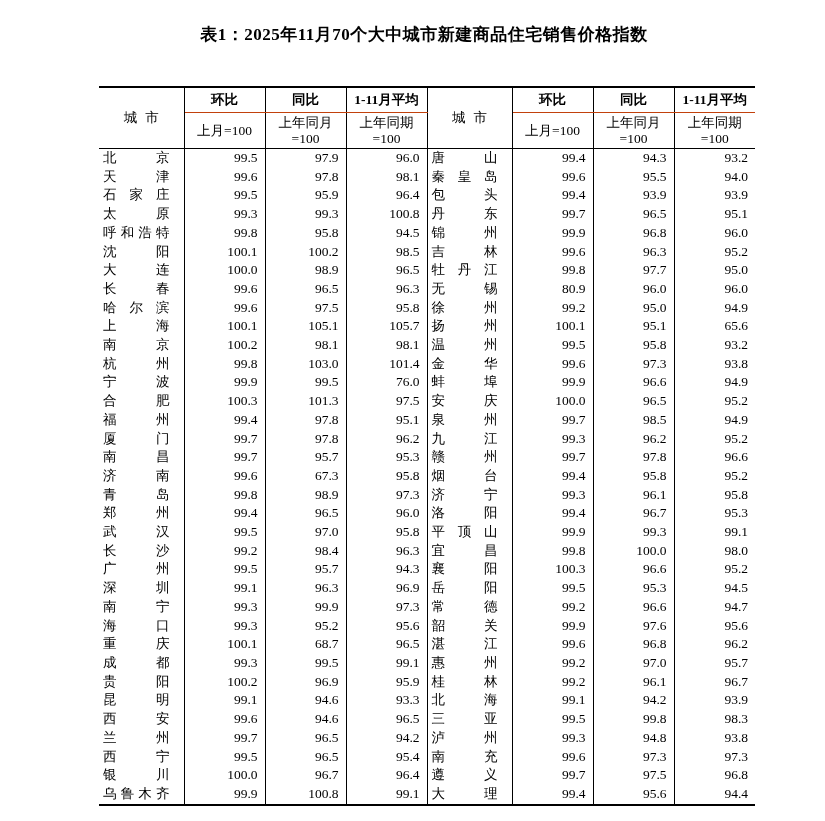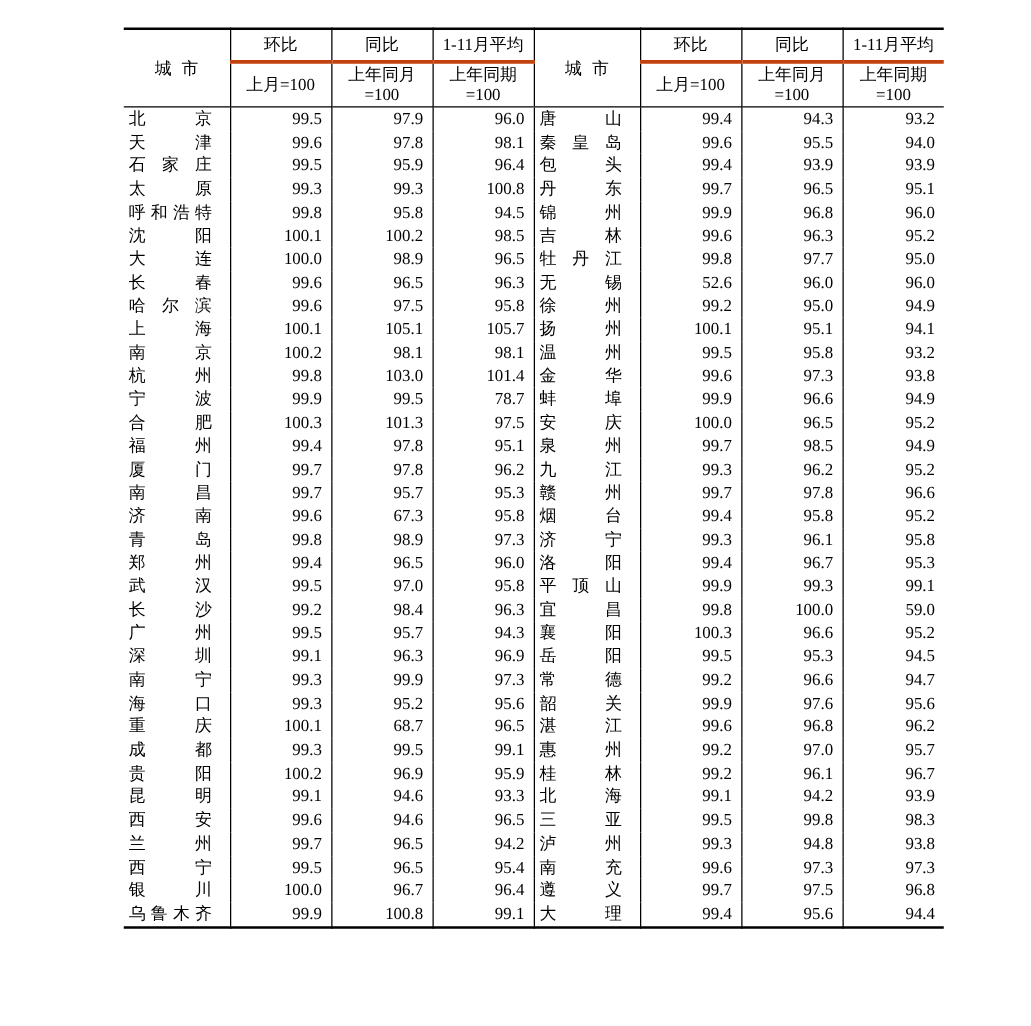--- a/index.html
+++ b/index.html
@@ -41,23 +41,24 @@
   col.c-num  { width: 81px; }
   th, td {
     border-right: 1px solid #000;
     font-weight: normal;
     padding: 0;
     box-sizing: border-box;
   }
   tr > th:last-child, tr > td:last-child { border-right: none; }
   thead th { text-align: center; vertical-align: middle; }
   thead tr.grp-row th.grp {
-    border-bottom: 3px solid #c2410c;
+    border-bottom: 1px solid #c2410c;
     height: 24px;
     line-height: 24px;
+    font-weight: bold;
   }
   thead th.city-h {
     border-bottom: 1.5px solid #000;
   }
   thead th.city-h span {
     letter-spacing: 8px;
     text-indent: 8px;
     display: inline-block;
   }
   thead tr.base-row th {
@@ -79,20 +80,21 @@
     display: flex;
     justify-content: space-between;
   }
   .jc span { display: inline-block; }
 </style>
 </head>
 <body>
 
 <div class="page">
   <div class="content">
+    <h1 class="title">表1：2025年11月70个大中城市新建商品住宅销售价格指数</h1>
 
     <table class="price-table">
       <colgroup>
         <col class="c-city">
           <col class="c-num">
           <col class="c-num">
           <col class="c-num">
         <col class="c-city">
           <col class="c-num">
           <col class="c-num">
@@ -291,21 +293,21 @@
             </td>
             <td class="num">99.6</td>
             <td class="num">96.5</td>
             <td class="num">96.3</td>
             <td class="city">
               <span class="jc">
                 <span>无</span>
                 <span>锡</span>
               </span>
             </td>
-            <td class="num">52.6</td>
+            <td class="num">80.9</td>
             <td class="num">96.0</td>
             <td class="num">96.0</td>
           </tr>
           <tr>
             <td class="city">
               <span class="jc">
                 <span>哈</span>
                 <span>尔</span>
                 <span>滨</span>
               </span>
@@ -334,21 +336,21 @@
             <td class="num">105.1</td>
             <td class="num">105.7</td>
             <td class="city">
               <span class="jc">
                 <span>扬</span>
                 <span>州</span>
               </span>
             </td>
             <td class="num">100.1</td>
             <td class="num">95.1</td>
-            <td class="num">94.1</td>
+            <td class="num">65.6</td>
           </tr>
           <tr>
             <td class="city">
               <span class="jc">
                 <span>南</span>
                 <span>京</span>
               </span>
             </td>
             <td class="num">100.2</td>
             <td class="num">98.1</td>
@@ -385,21 +387,21 @@
           </tr>
           <tr>
             <td class="city">
               <span class="jc">
                 <span>宁</span>
                 <span>波</span>
               </span>
             </td>
             <td class="num">99.9</td>
             <td class="num">99.5</td>
-            <td class="num">78.7</td>
+            <td class="num">76.0</td>
             <td class="city">
               <span class="jc">
                 <span>蚌</span>
                 <span>埠</span>
               </span>
             </td>
             <td class="num">99.9</td>
             <td class="num">96.6</td>
             <td class="num">94.9</td>
           </tr>
@@ -575,21 +577,21 @@
             <td class="num">98.4</td>
             <td class="num">96.3</td>
             <td class="city">
               <span class="jc">
                 <span>宜</span>
                 <span>昌</span>
               </span>
             </td>
             <td class="num">99.8</td>
             <td class="num">100.0</td>
-            <td class="num">59.0</td>
+            <td class="num">98.0</td>
           </tr>
           <tr>
             <td class="city">
               <span class="jc">
                 <span>广</span>
                 <span>州</span>
               </span>
             </td>
             <td class="num">99.5</td>
             <td class="num">95.7</td>

